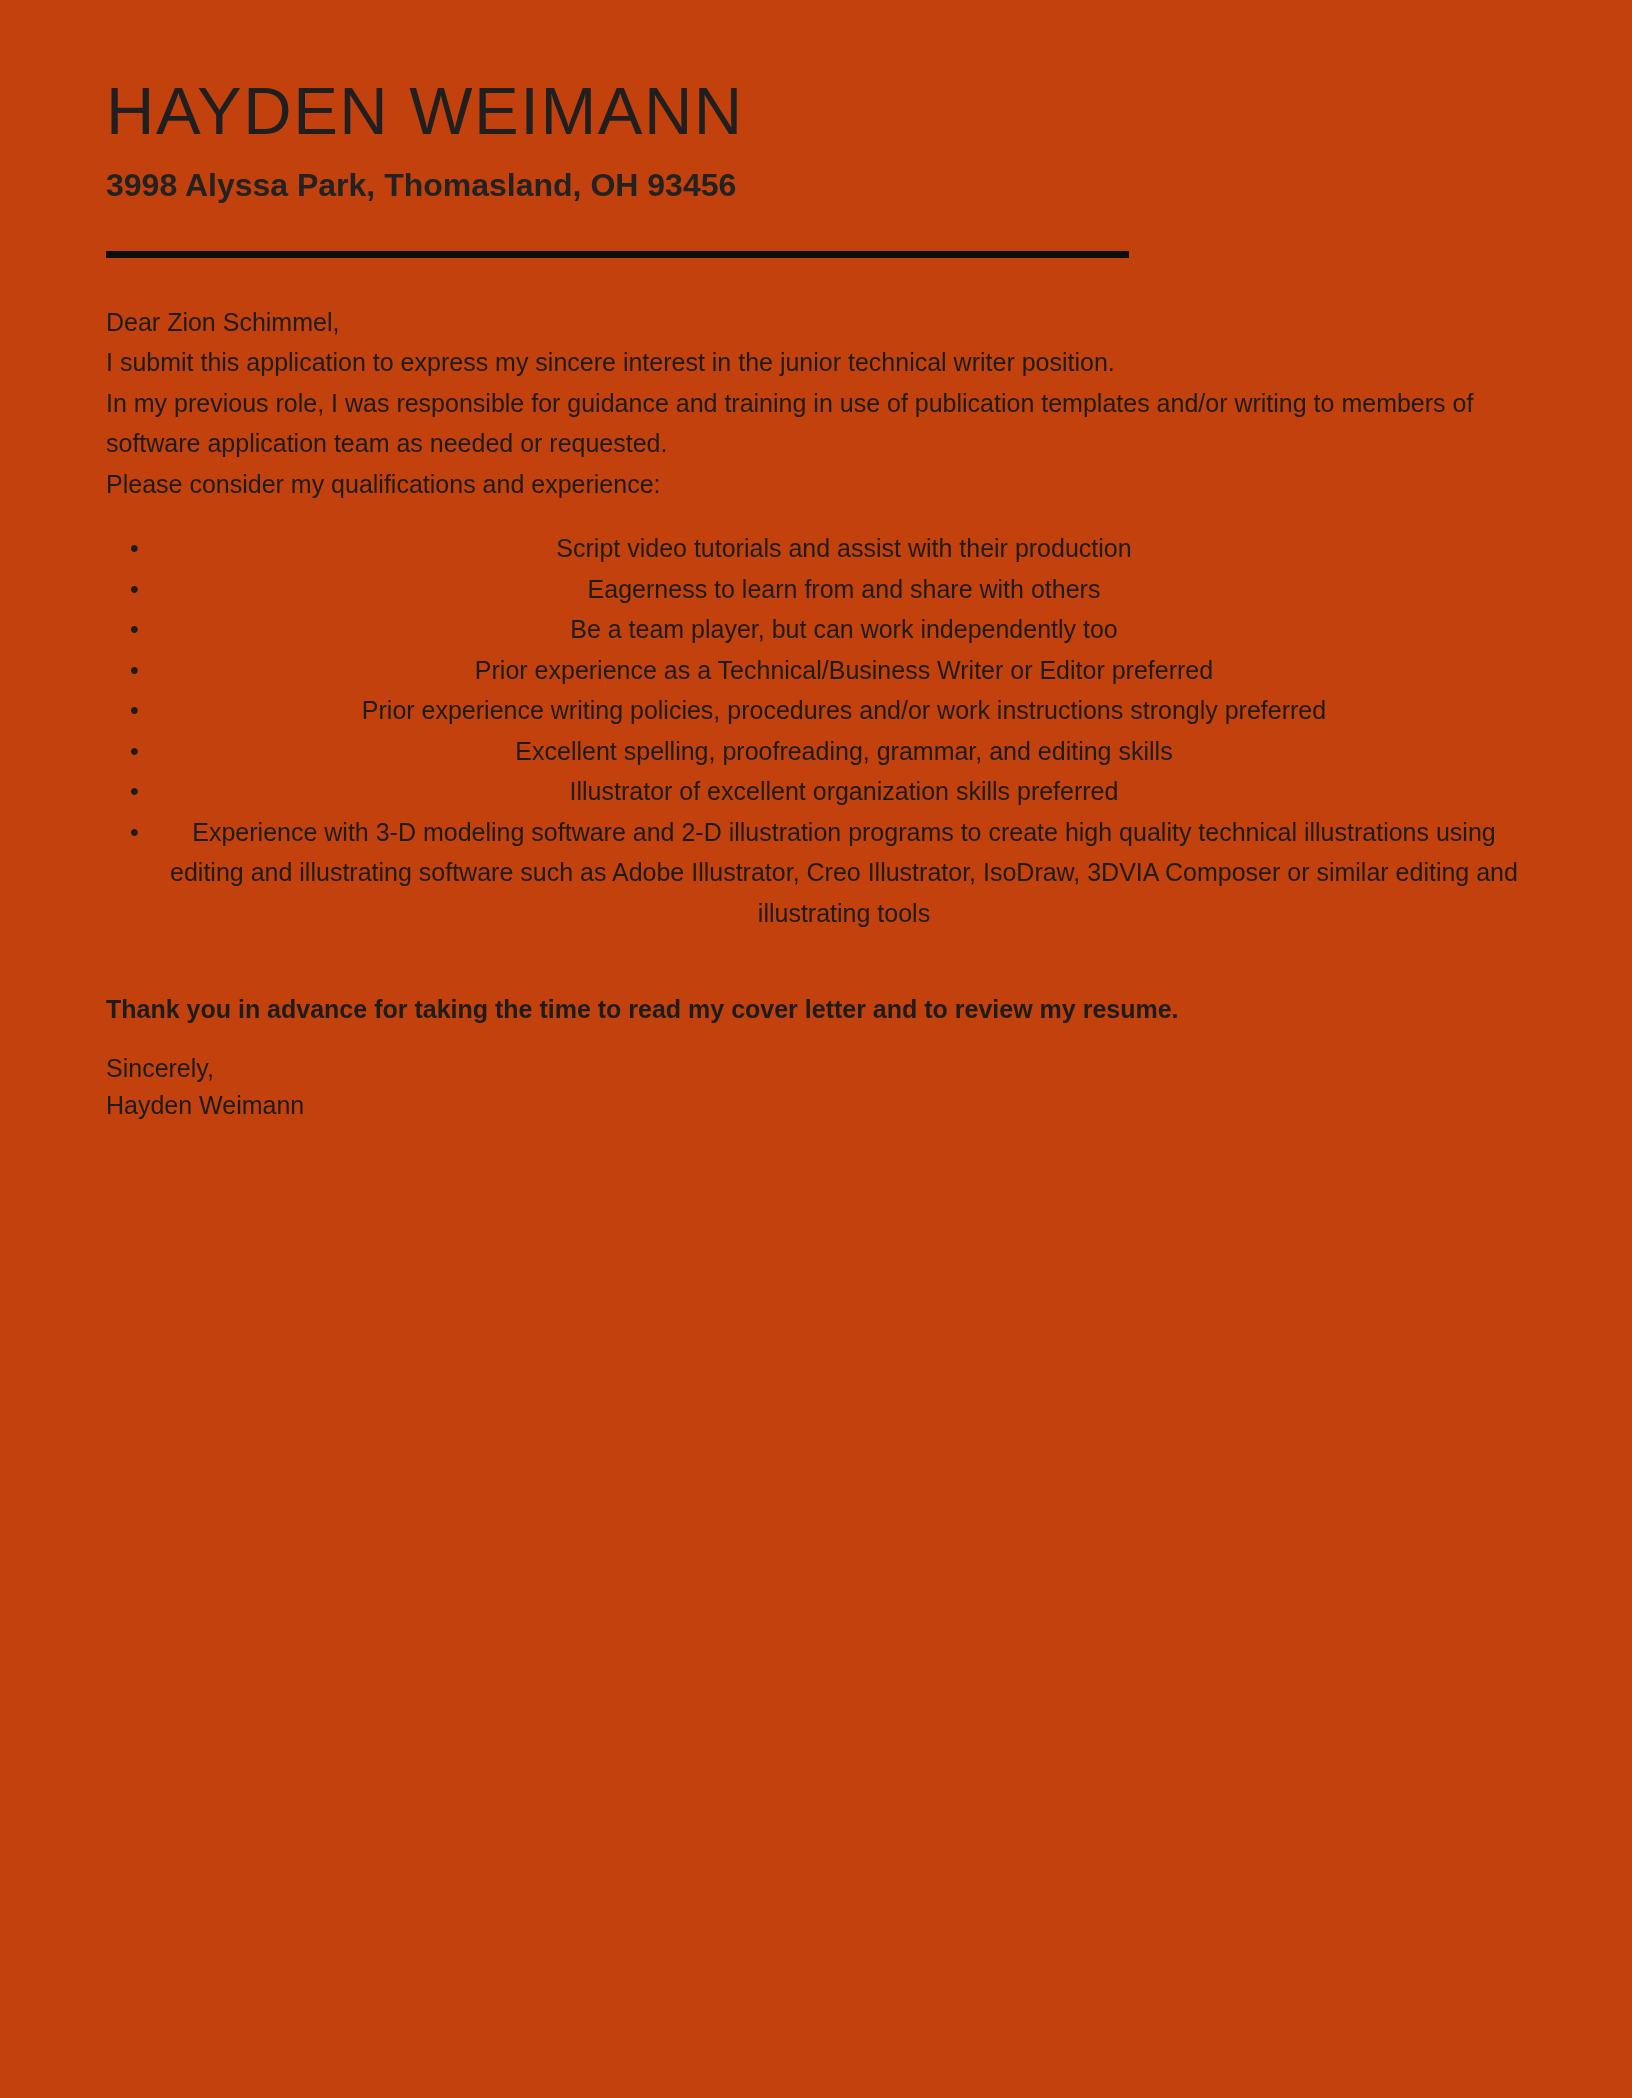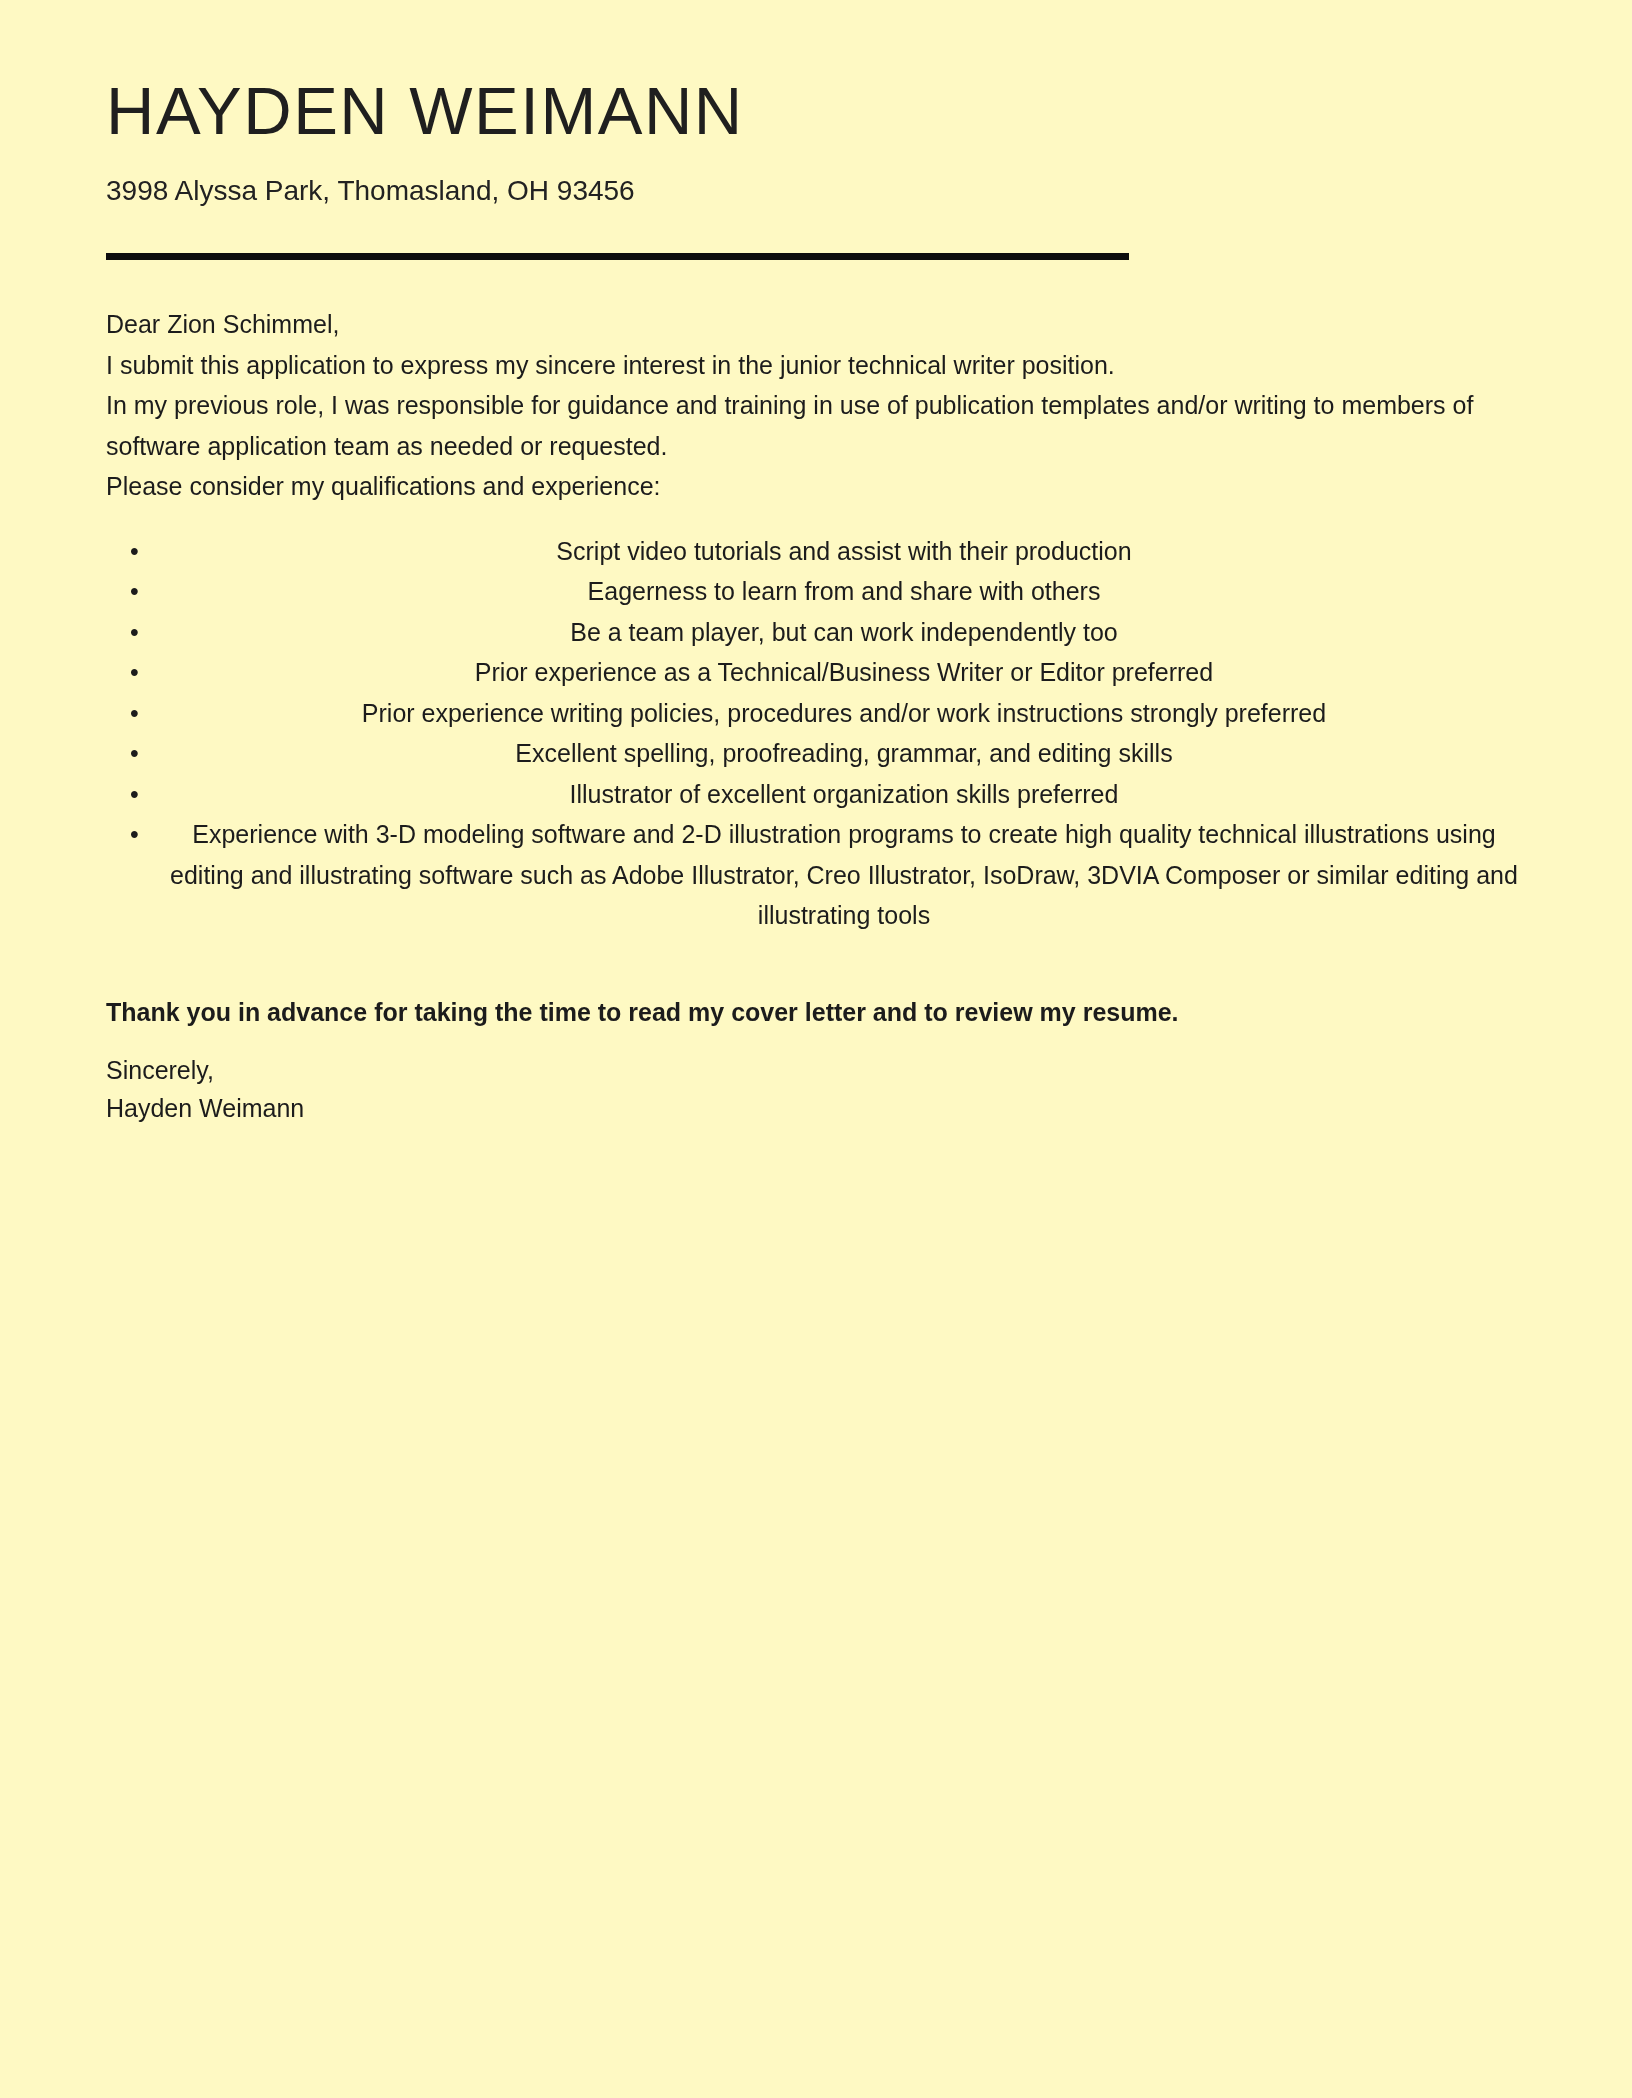--- a/index.html
+++ b/index.html
@@ -4,40 +4,41 @@
 <style>
   html, body {
     margin: 0;
     padding: 0;
     background: #ffffff;
   }
   .page {
     position: relative;
     width: 1632px;
     height: 2098px;
-    background: #fef9c3;
+    background: #c2410c;
     font-family: "Liberation Sans", "DejaVu Sans", sans-serif;
     color: #1c1c1c;
     box-sizing: border-box;
     padding: 72px 66px 0 106px;
     overflow: hidden;
   }
   .name {
     font-size: 67px;
     font-weight: 400;
     letter-spacing: 1.5px;
     color: #1f1f1f;
     margin: 0;
     line-height: 1.15;
   }
   .address {
-    font-size: 28px;
+    font-size: 32px;
     color: #222222;
-    margin-top: 24px;
+    margin-top: 16px;
     line-height: 1.3;
+    font-weight: bold;
   }
   .rule {
     height: 7px;
     width: 1023px;
     background: #0d0d0d;
     margin-top: 44px;
     border: none;
   }
   .body-text {
     font-size: 25px;

